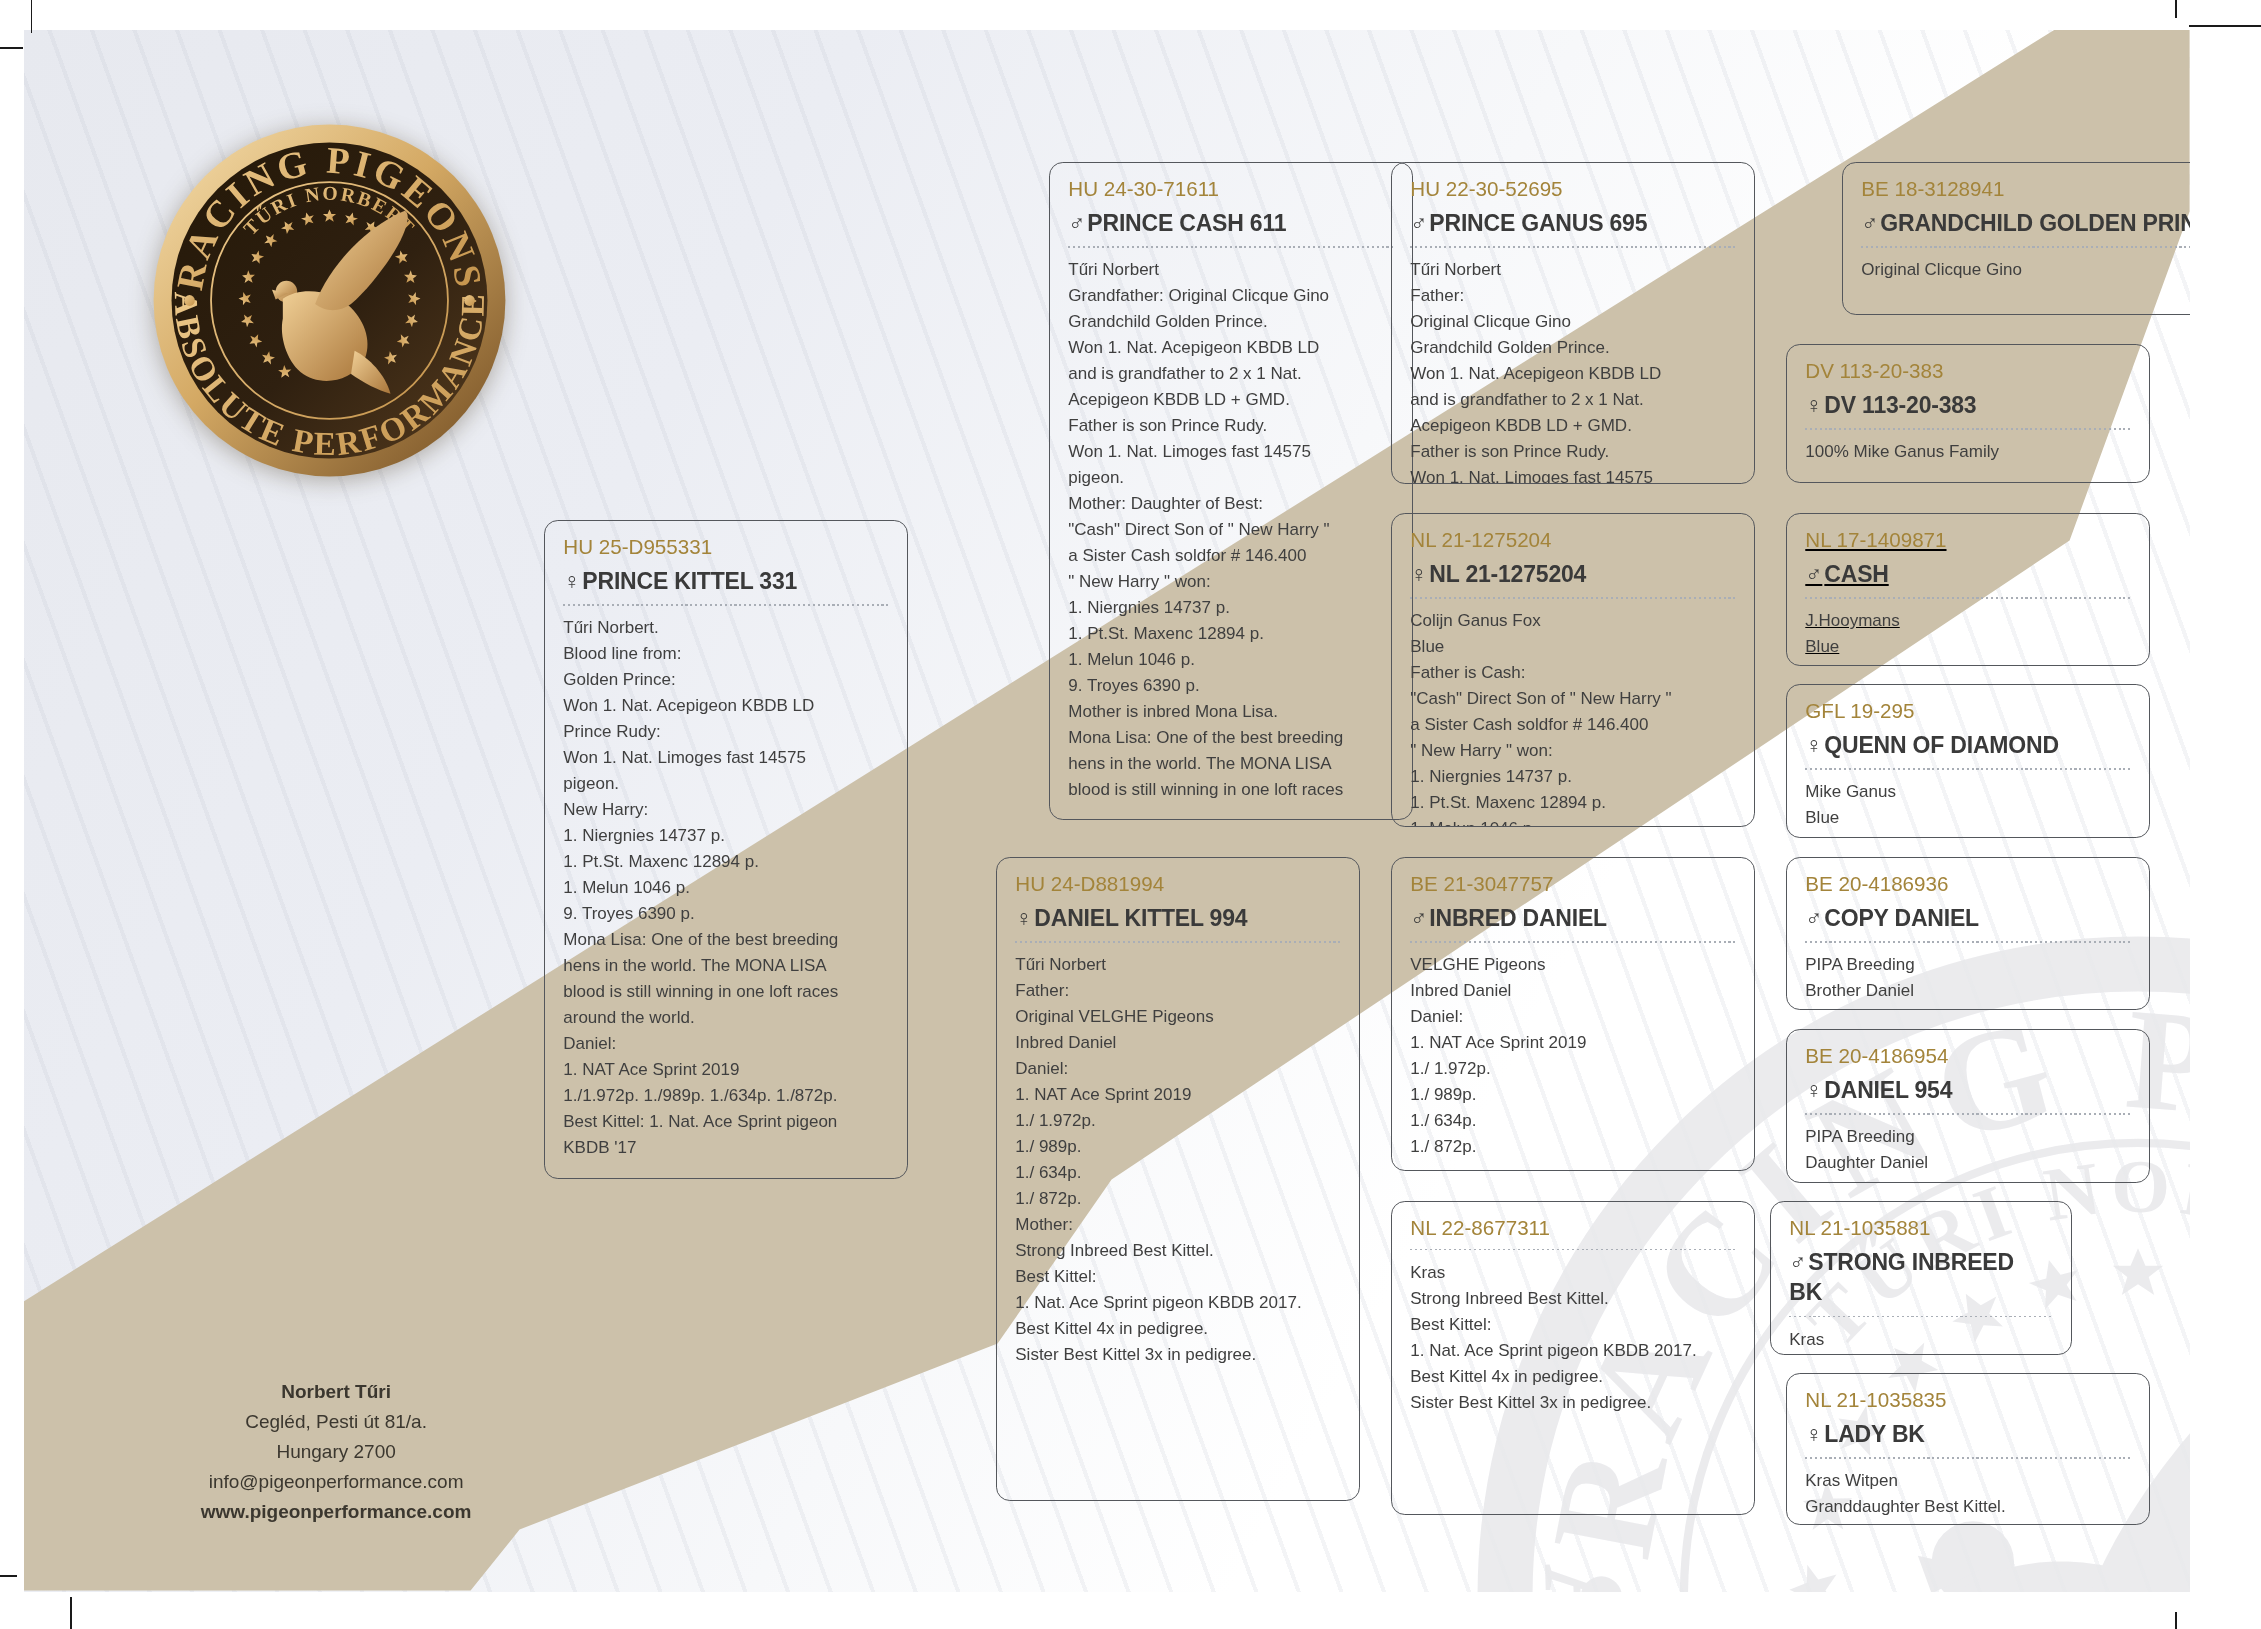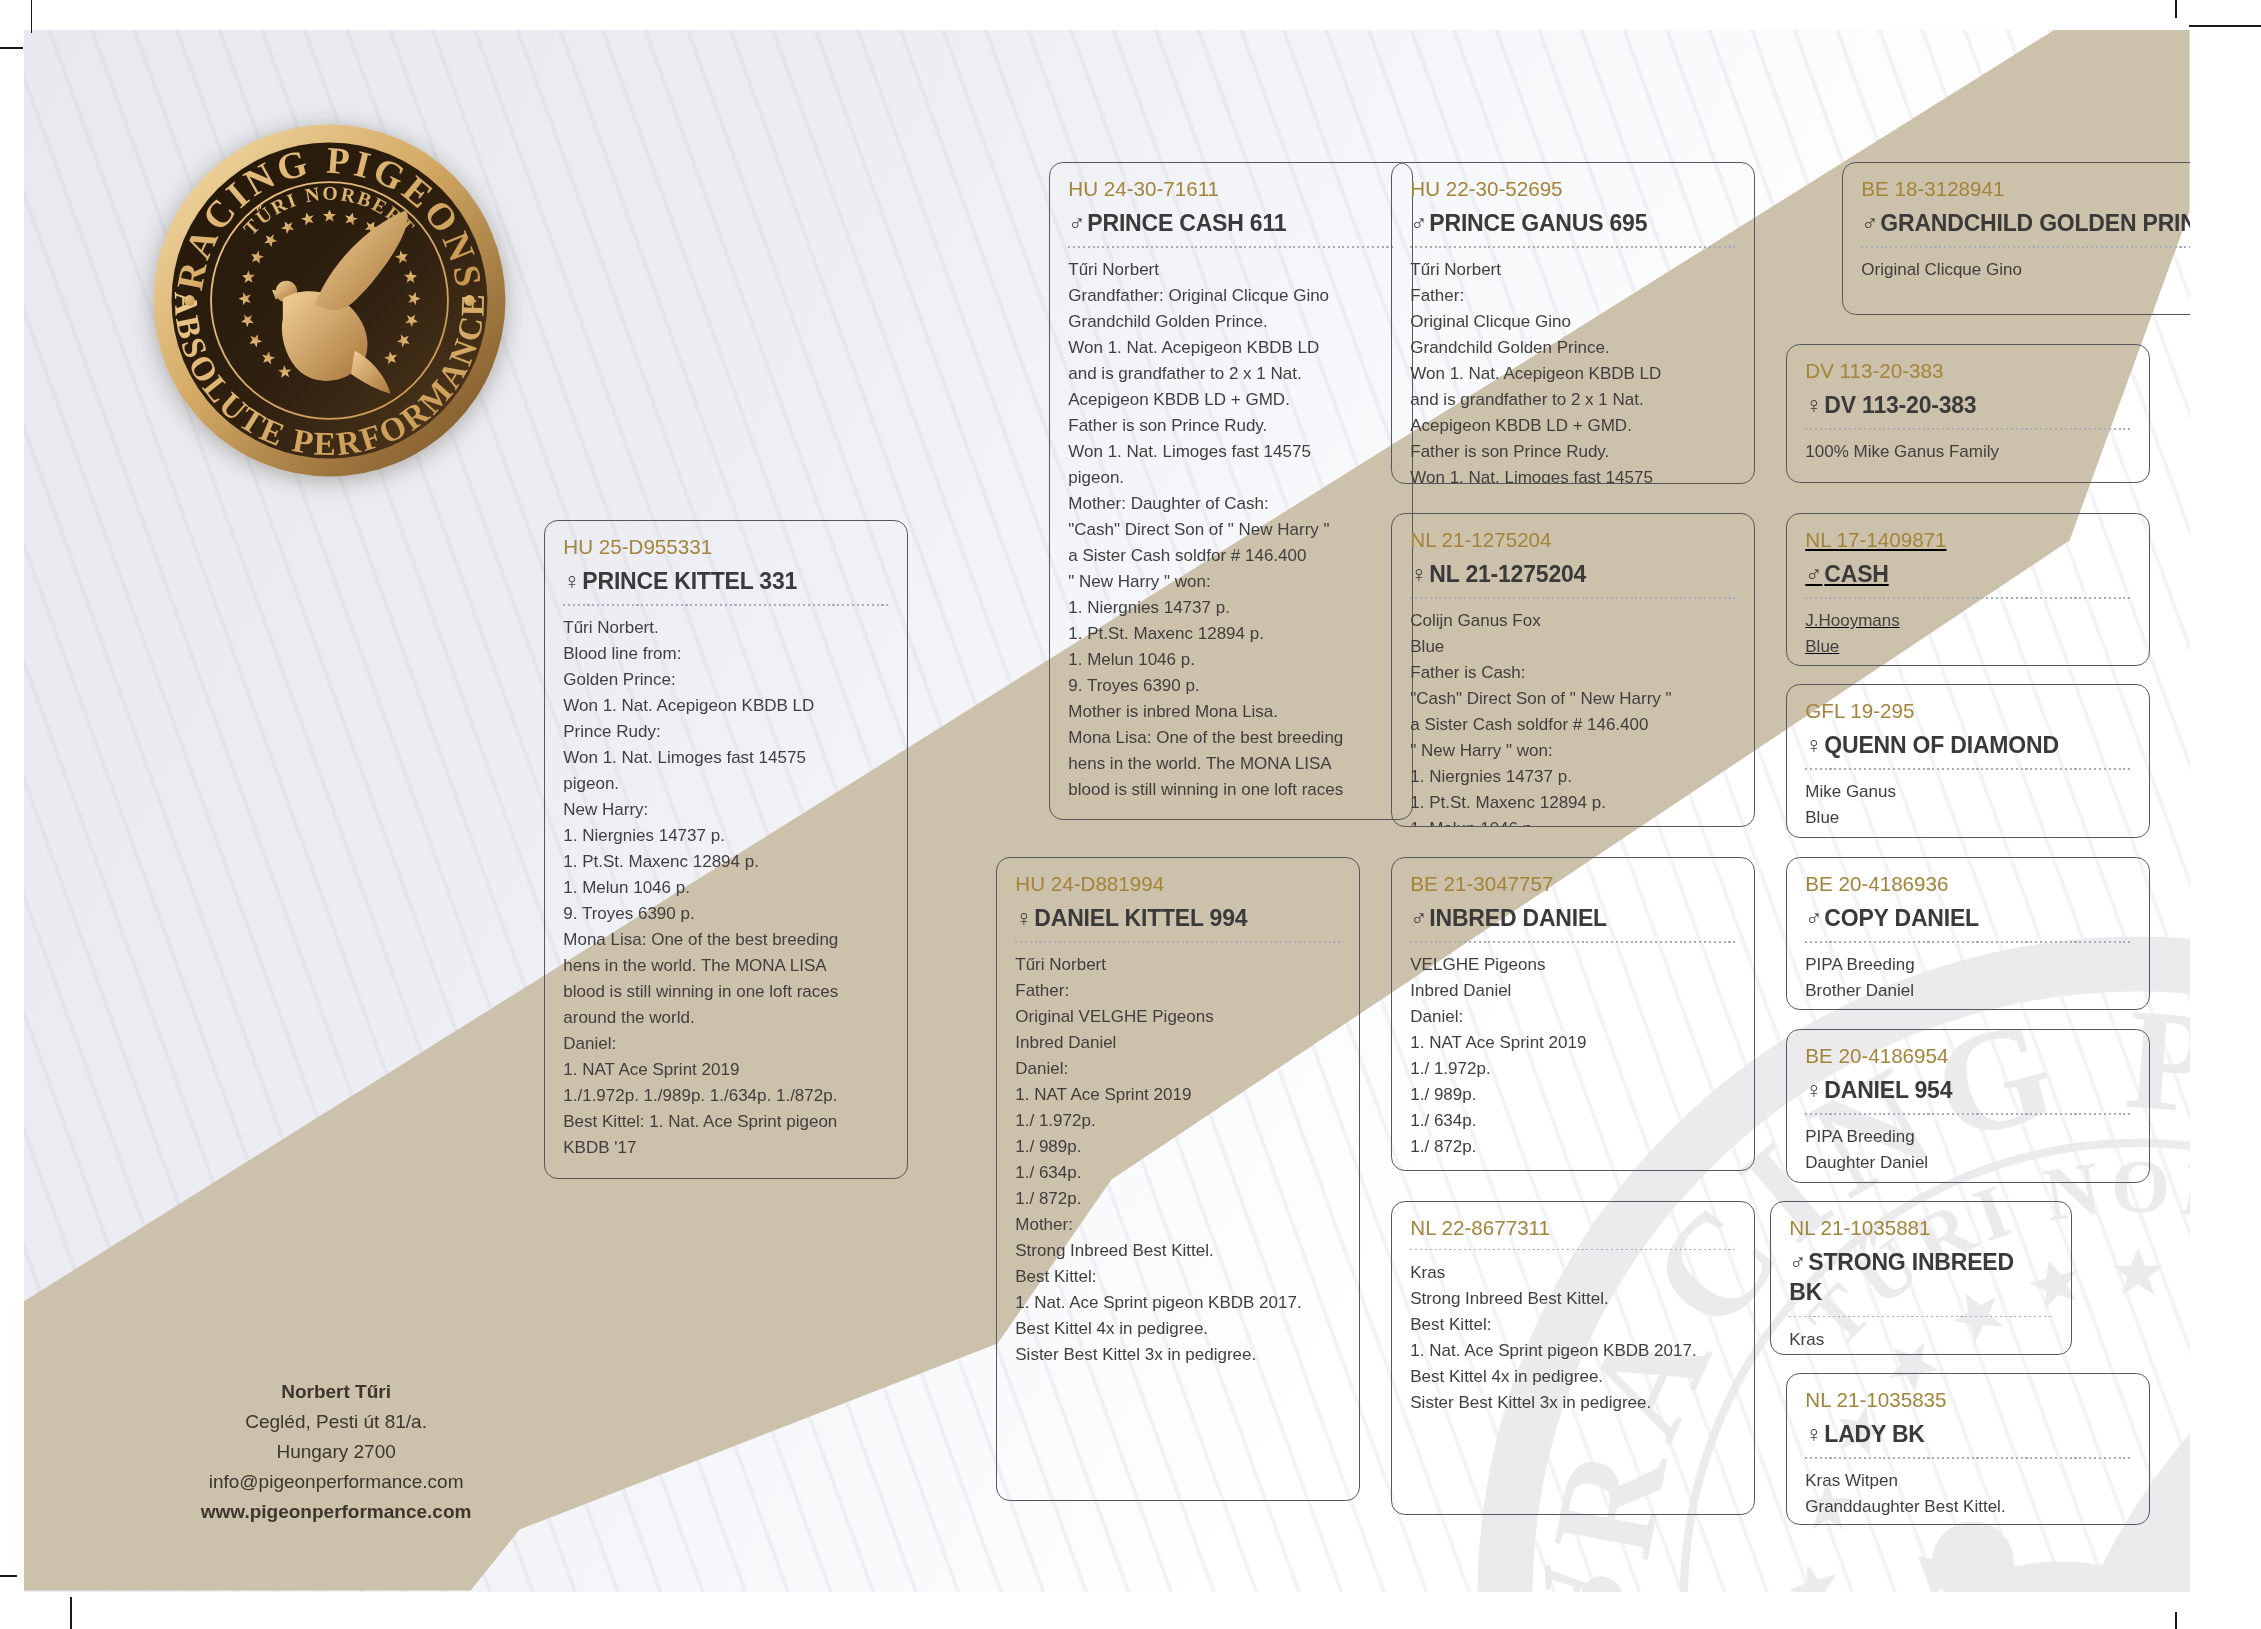--- a/index.html
+++ b/index.html
@@ -213,21 +213,21 @@
     <div class="cbody">
             <div class="bl">Tűri Norbert</div>
             <div class="bl">Grandfather: Original Clicque Gino</div>
             <div class="bl">Grandchild Golden Prince.</div>
             <div class="bl">Won 1. Nat. Acepigeon KBDB LD</div>
             <div class="bl">and is grandfather to 2 x 1 Nat.</div>
             <div class="bl">Acepigeon KBDB LD + GMD.</div>
             <div class="bl">Father is son Prince Rudy.</div>
             <div class="bl">Won 1. Nat. Limoges fast 14575</div>
             <div class="bl">pigeon.</div>
-            <div class="bl">Mother: Daughter of Cash:</div>
+            <div class="bl">Mother: Daughter of Best:</div>
             <div class="bl">"Cash" Direct Son of " New Harry "</div>
             <div class="bl">a Sister Cash soldfor # 146.400</div>
             <div class="bl">" New Harry " won:</div>
             <div class="bl">1. Niergnies 14737 p.</div>
             <div class="bl">1. Pt.St. Maxenc 12894 p.</div>
             <div class="bl">1. Melun 1046 p.</div>
             <div class="bl">9. Troyes 6390 p.</div>
             <div class="bl">Mother is inbred Mona Lisa.</div>
             <div class="bl">Mona Lisa: One of the best breeding</div>
             <div class="bl">hens in the world. The MONA LISA</div>

